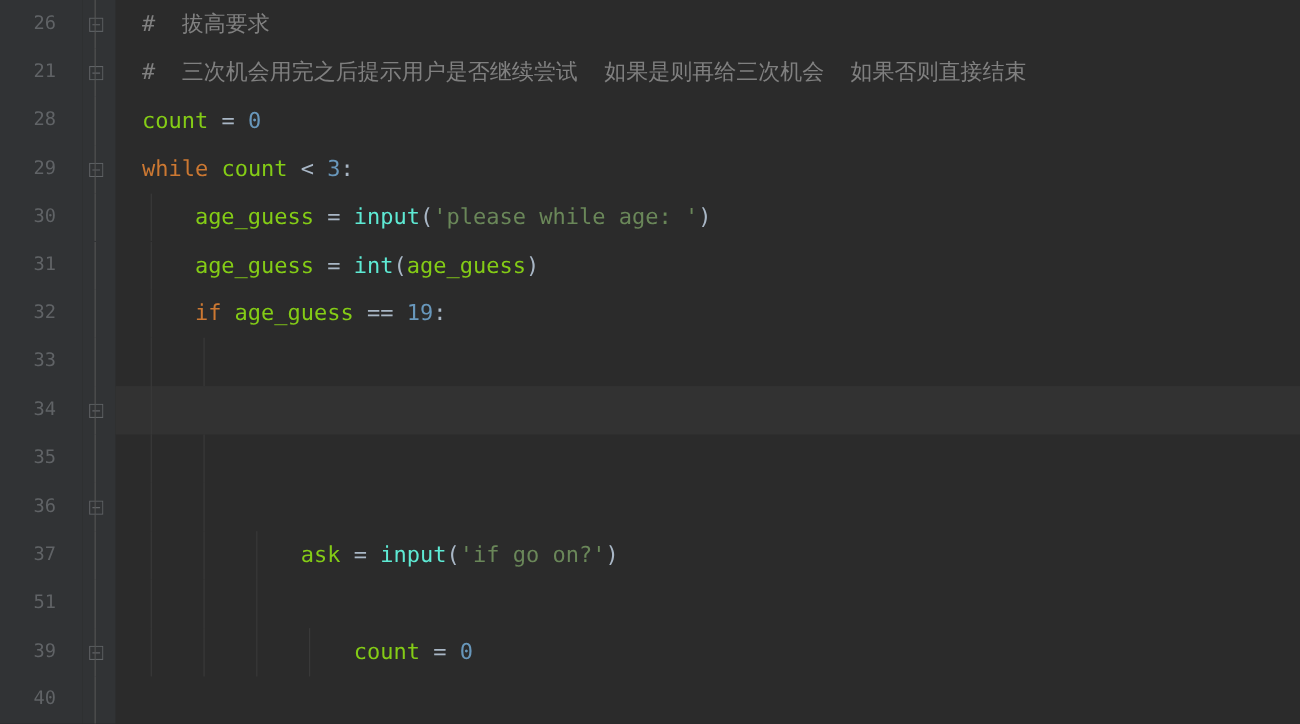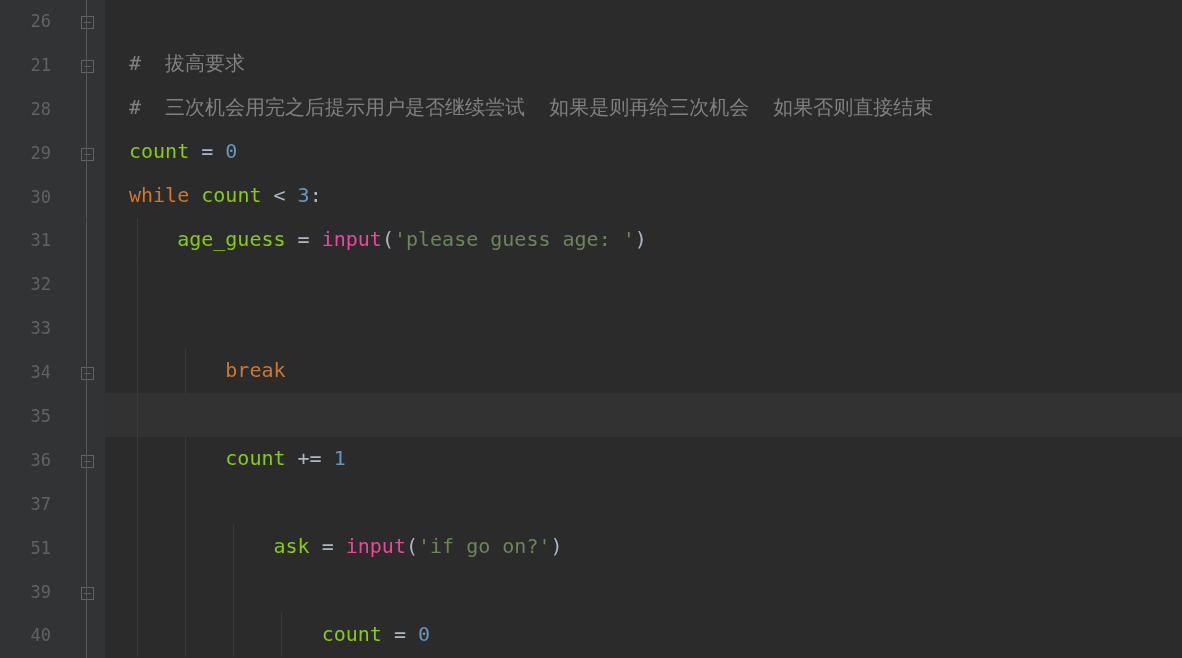--- a/index.html
+++ b/index.html
@@ -55,21 +55,20 @@
   .fold-line {
     position: absolute;
     left: 11px;
     width: 1px;
     background: #555555;
   }
   .code-area {
     flex: 1;
     position: relative;
     padding-left: 8px;
-    margin-top: 42px;
   }
   .code-line {
     height: 43.9px;
     white-space: pre;
     position: relative;
   }
   .current-line-full {
     position: absolute;
     left: 0;
     right: 0;
@@ -81,21 +80,21 @@
     position: absolute;
     width: 1px;
     background: #3b3b3b;
     z-index: 0;
   }
   .tok-comment { color: #808080; }
   .tok-keyword { color: #cc7832; }
   .tok-identifier { color: #84cc16; }
   .tok-operator { color: #a9b7c6; }
   .tok-number { color: #6897bb; }
-  .tok-builtin { color: #ec4899; }
+  .tok-builtin { color: #5eead4; }
   .tok-string { color: #6a8759; }
   .tok-punct { color: #a9b7c6; }
   
   .code-content {
     position: relative;
     z-index: 1;
   }
 </style>
 </head>
 <body>
@@ -158,31 +157,31 @@
         </svg></div>
       <div class="fold-line" style="top: 570.7px; height: 43.9px;"></div>
       <div class="fold-line" style="top: 614.6px; height: 43.9px;"></div>
     </div>
   <div class="code-area" id="codearea">
       <div class="code-line code-content" style="position: absolute; top: 0px; left: 24px;"><span class="tok-comment">#  拔高要求</span></div>
       <div class="code-line code-content" style="position: absolute; top: 43.9px; left: 24px;"><span class="tok-comment">#  三次机会用完之后提示用户是否继续尝试  如果是则再给三次机会  如果否则直接结束</span></div>
       <div class="code-line code-content" style="position: absolute; top: 87.8px; left: 24px;"><span class="tok-identifier">count</span><span class="tok-operator"> = </span><span class="tok-number">0</span></div>
       <div class="code-line code-content" style="position: absolute; top: 131.7px; left: 24px;"><span class="tok-keyword">while</span><span class="tok-identifier"> count </span><span class="tok-operator">&lt; </span><span class="tok-number">3</span><span class="tok-punct">:</span></div>
       <div class="indent-guide" style="left: 32px; top: 175.6px; height: 43.9px;"></div>
-      <div class="code-line code-content" style="position: absolute; top: 175.6px; left: 24px;"><span class="tok-identifier">    age_guess </span><span class="tok-operator">= </span><span class="tok-builtin">input</span><span class="tok-punct">(</span><span class="tok-string">'please guess age: '</span><span class="tok-punct">)</span></div>
+      <div class="code-line code-content" style="position: absolute; top: 175.6px; left: 24px;"><span class="tok-identifier">    age_guess </span><span class="tok-operator">= </span><span class="tok-builtin">input</span><span class="tok-punct">(</span><span class="tok-string">'please while age: '</span><span class="tok-punct">)</span></div>
       <div class="indent-guide" style="left: 32px; top: 219.5px; height: 43.9px;"></div>
+      <div class="code-line code-content" style="position: absolute; top: 219.5px; left: 24px;"><span class="tok-identifier">    age_guess </span><span class="tok-operator">= </span><span class="tok-builtin">int</span><span class="tok-punct">(</span><span class="tok-identifier">age_guess</span><span class="tok-punct">)</span></div>
       <div class="indent-guide" style="left: 32px; top: 263.4px; height: 43.9px;"></div>
+      <div class="code-line code-content" style="position: absolute; top: 263.4px; left: 24px;"><span class="tok-keyword">    if</span><span class="tok-identifier"> age_guess </span><span class="tok-operator">== </span><span class="tok-number">19</span><span class="tok-punct">:</span></div>
       <div class="indent-guide" style="left: 32px; top: 307.3px; height: 43.9px;"></div>
       <div class="indent-guide" style="left: 80px; top: 307.3px; height: 43.9px;"></div>
-      <div class="code-line code-content" style="position: absolute; top: 307.3px; left: 24px;"><span class="tok-keyword">        break</span></div>
       <div class="current-line-full" style="top: 351.2px;"></div>
       <div class="indent-guide" style="left: 32px; top: 351.2px; height: 43.9px;"></div>
       <div class="indent-guide" style="left: 32px; top: 395.1px; height: 43.9px;"></div>
       <div class="indent-guide" style="left: 80px; top: 395.1px; height: 43.9px;"></div>
-      <div class="code-line code-content" style="position: absolute; top: 395.1px; left: 24px;"><span class="tok-identifier">        count </span><span class="tok-operator">+= </span><span class="tok-number">1</span></div>
       <div class="indent-guide" style="left: 32px; top: 439px; height: 43.9px;"></div>
       <div class="indent-guide" style="left: 80px; top: 439px; height: 43.9px;"></div>
       <div class="indent-guide" style="left: 32px; top: 482.9px; height: 43.9px;"></div>
       <div class="indent-guide" style="left: 80px; top: 482.9px; height: 43.9px;"></div>
       <div class="indent-guide" style="left: 128px; top: 482.9px; height: 43.9px;"></div>
       <div class="code-line code-content" style="position: absolute; top: 482.9px; left: 24px;"><span class="tok-identifier">            ask </span><span class="tok-operator">= </span><span class="tok-builtin">input</span><span class="tok-punct">(</span><span class="tok-string">'if go on?'</span><span class="tok-punct">)</span></div>
       <div class="indent-guide" style="left: 32px; top: 526.8px; height: 43.9px;"></div>
       <div class="indent-guide" style="left: 80px; top: 526.8px; height: 43.9px;"></div>
       <div class="indent-guide" style="left: 128px; top: 526.8px; height: 43.9px;"></div>
       <div class="indent-guide" style="left: 32px; top: 570.7px; height: 43.9px;"></div>

